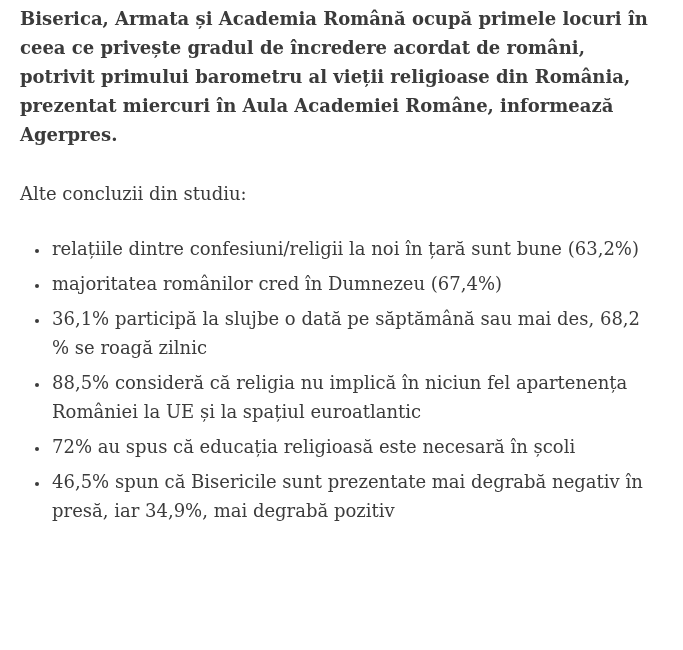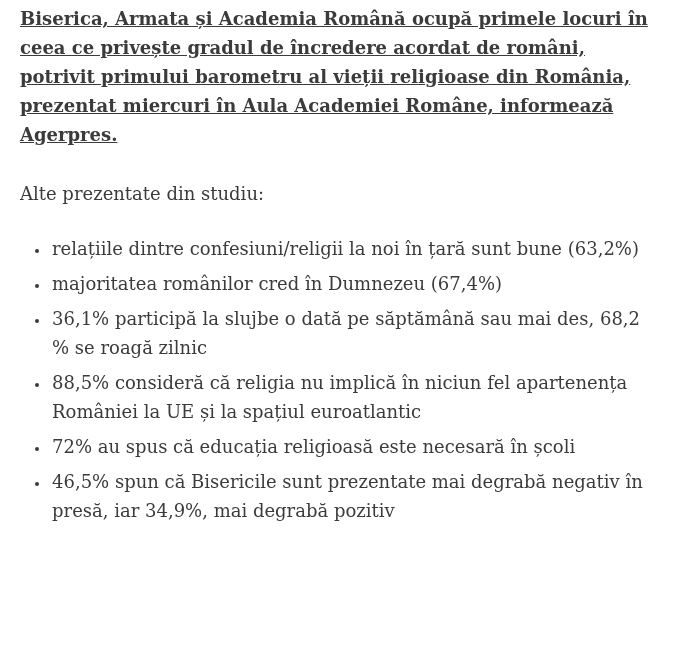--- a/index.html
+++ b/index.html
@@ -20,21 +20,20 @@
     padding: 4px 22px 0 20px;
   }
   .article p {
     font-size: 18px;
     line-height: 29px;
     margin: 0 0 27px 0;
   }
   p.lead {
     font-weight: bold;
     margin-bottom: 30px;
-    text-decoration: underline;
   }
   p.intro {
     margin-bottom: 0;
   }
   ul.conclusions {
     margin: 26px 0 24px 0;
     padding: 0 0 0 30px;
     list-style: disc outside;
   }
   ul.conclusions li {
@@ -49,21 +48,21 @@
   }
 </style>
 </head>
 <body>
 
 <main class="article">
 
   <p class="lead">Biserica, Armata și Academia Română ocupă primele locuri în ceea ce privește gradul de încredere acordat de români, potrivit primului barometru al vieții religioase din România, prezentat miercuri în Aula Academiei Române, informează Agerpres.</p>
 
 
-  <p class="intro">Alte prezentate din studiu:</p>
+  <p class="intro">Alte concluzii din studiu:</p>
 
   <ul class="conclusions">
     <li>relațiile dintre confesiuni/religii la noi în țară sunt bune (63,2%)</li>
     <li>majoritatea românilor cred în Dumnezeu (67,4%)</li>
     <li>36,1% participă la slujbe o dată pe săptămână sau mai des, 68,2 % se roagă zilnic</li>
     <li>88,5% consideră că religia nu implică în niciun fel apartenența României la UE și la spațiul euroatlantic</li>
     <li>72% au spus că educația religioasă este necesară în școli</li>
     <li>46,5% spun că Bisericile sunt prezentate mai degrabă negativ în presă, iar 34,9%, mai degrabă pozitiv</li>
   </ul>
 

